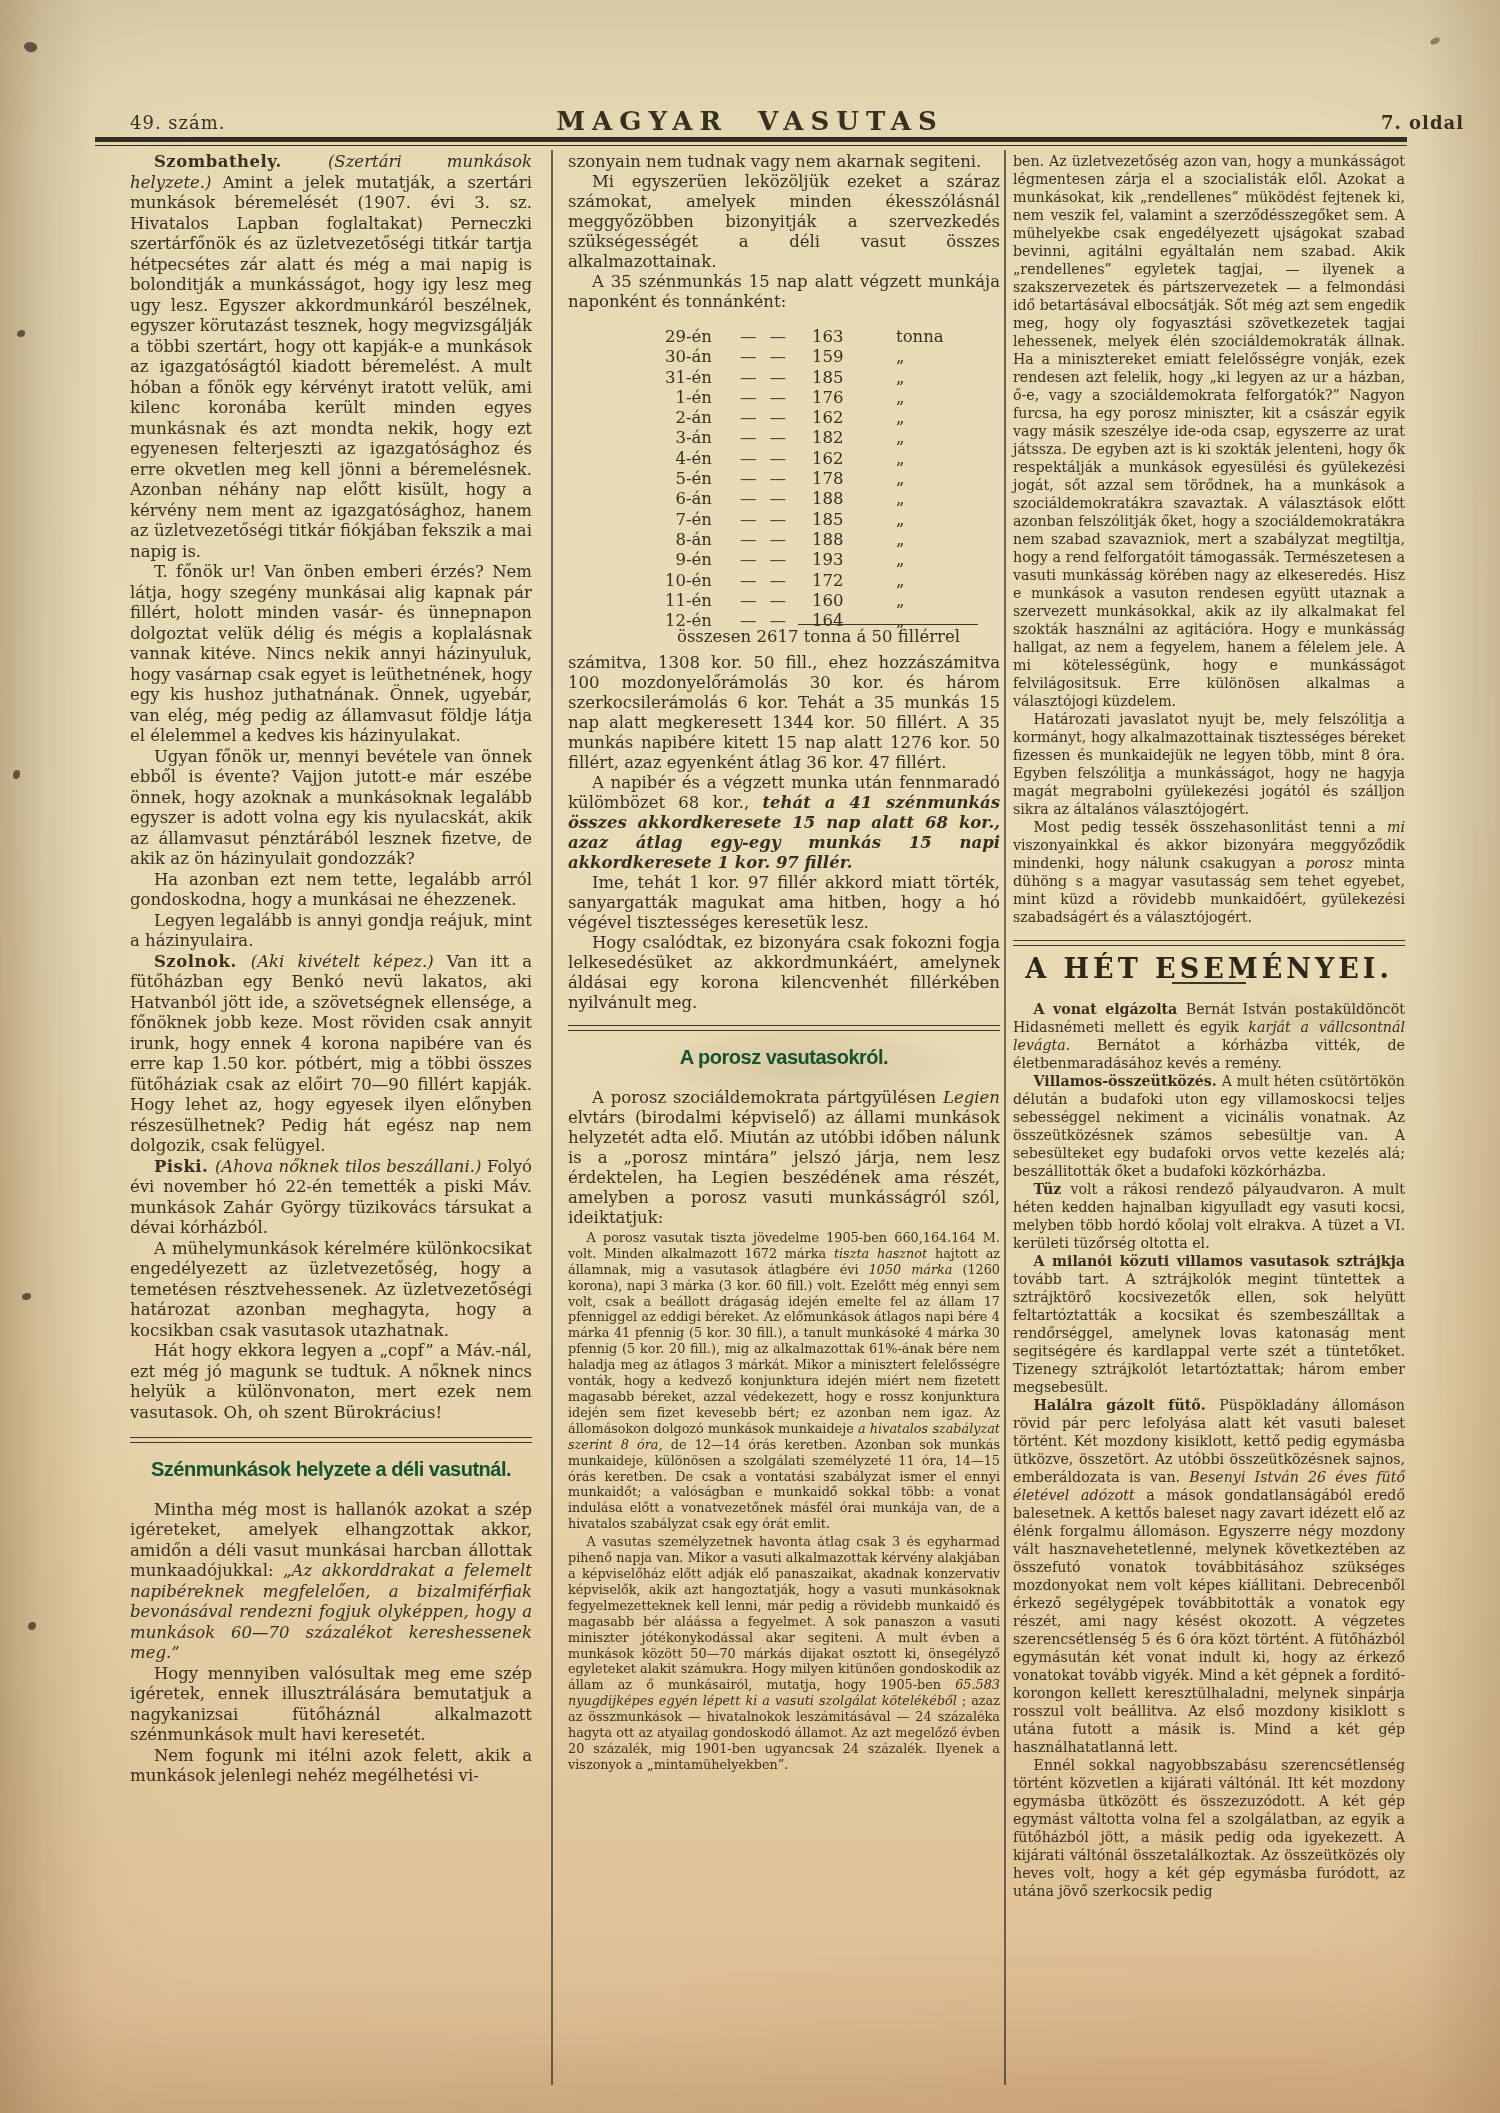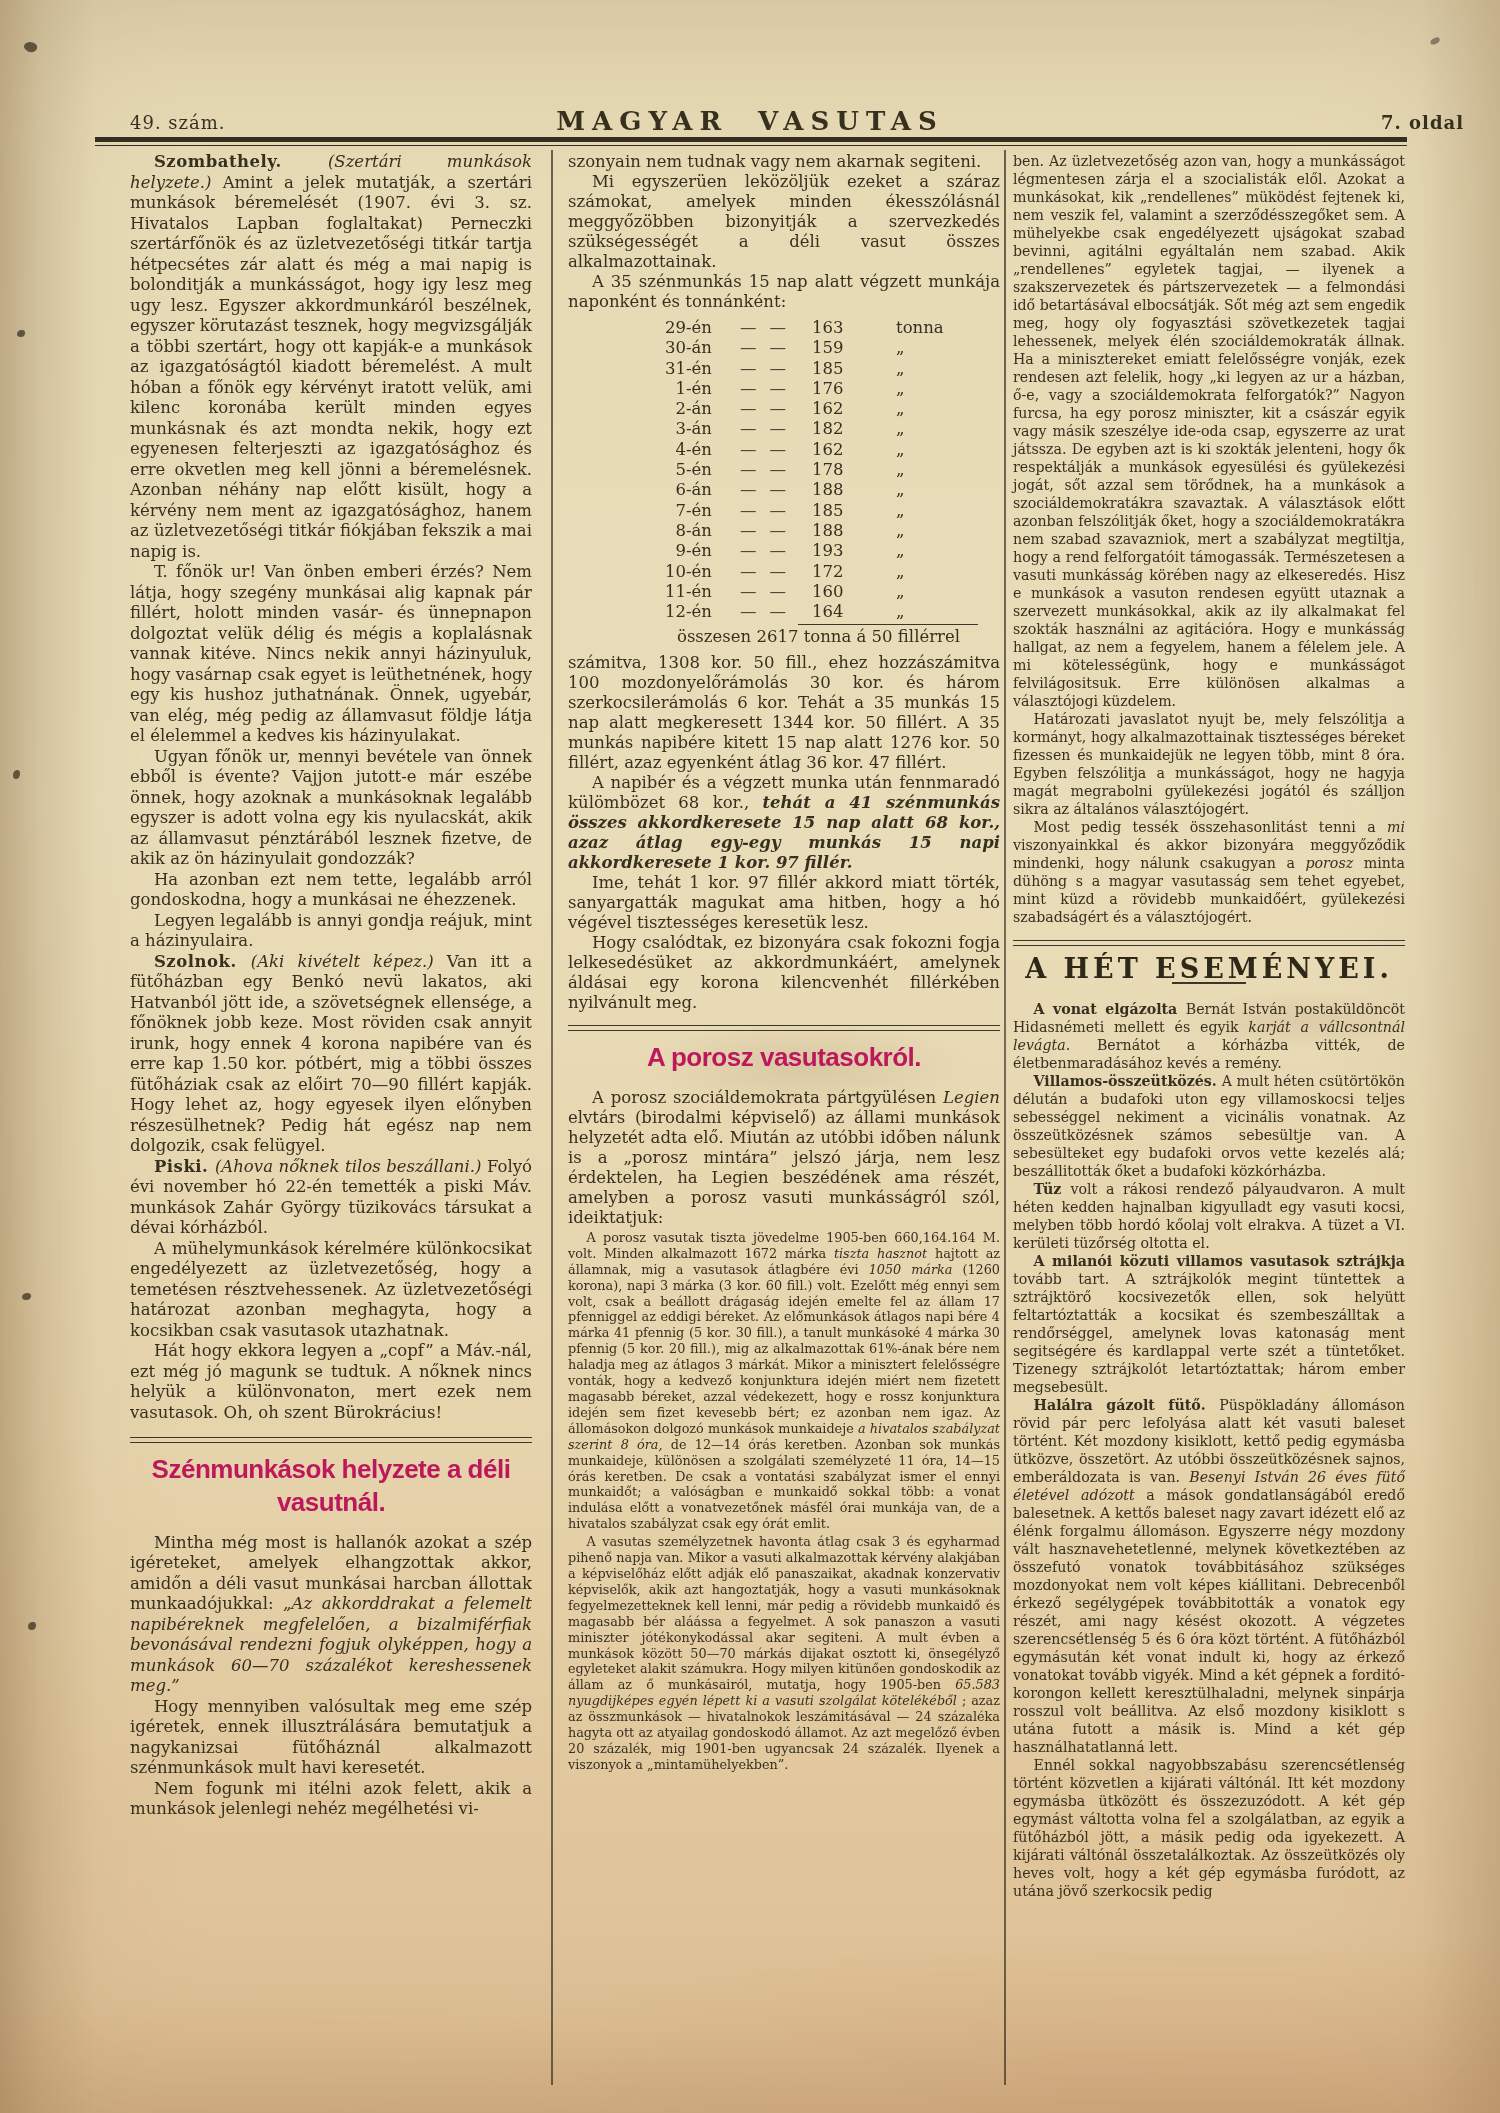--- a/index.html
+++ b/index.html
@@ -39,31 +39,31 @@
   .lead{font-weight:bold;letter-spacing:.5px;}
   .b{font-weight:bold;}
   .i{font-style:italic;}
   .bi{font-weight:bold;font-style:italic;}
 
   .rule-double{border-top:1.5px solid #3c352a;border-bottom:1.5px solid #3c352a;height:3.5px;}
   .col1 .rule-double{margin:14px 0 10px 0;}
   .col2 .rule-double{margin:12px 0 8px 0;}
   .col3 .rule-double{margin:14px 0 12px 0;}
 
-  h2.sans-head{font-family:"Liberation Sans", sans-serif;font-weight:700;font-size:26px;line-height:33px;letter-spacing:-0.5px;text-align:center;margin:10px 0 14px 0;color:#be185d;}
+  h2.sans-head{font-family:"Liberation Sans", sans-serif;font-weight:700;font-size:20px;line-height:33px;letter-spacing:-0.5px;text-align:center;margin:10px 0 14px 0;color:#14532d;}
   h2.serif-head{font-size:27px;font-weight:bold;letter-spacing:4px;text-align:center;margin:14px 0 4px 0;color:#2e2819;}
   .head-underline{width:74px;height:2.5px;background:#3c352a;margin:0 auto 16px auto;}
 
   
   .tonna-table{margin:6px 0 2px 0;}
   .t-row{display:grid;grid-template-columns:150px 94px 70px 72px;height:20.3px;align-items:baseline;}
   .t-d{text-align:right;padding-right:6px;}
   .t-dash{text-align:center;letter-spacing:4px;color:#4a4234;}
   .t-v{text-align:left;}
-  .t-u{text-align:left;padding-left:14px;}
+  .t-u{text-align:left;padding-left:14px;margin-top:9px;}
   .t-total-rule{margin-left:230px;width:180px;border-top:1.6px solid #3c352a;margin-top:2px;}
   .t-total{text-align:right;padding-right:40px;margin:2px 0 6px 0;}
 
   .small-print{font-size:12.8px;line-height:15.9px;}
   .col2 p.small-print{margin-top:2px;}
 </style>
 </head>
 <body>
 
 <div class="vignette"></div>

